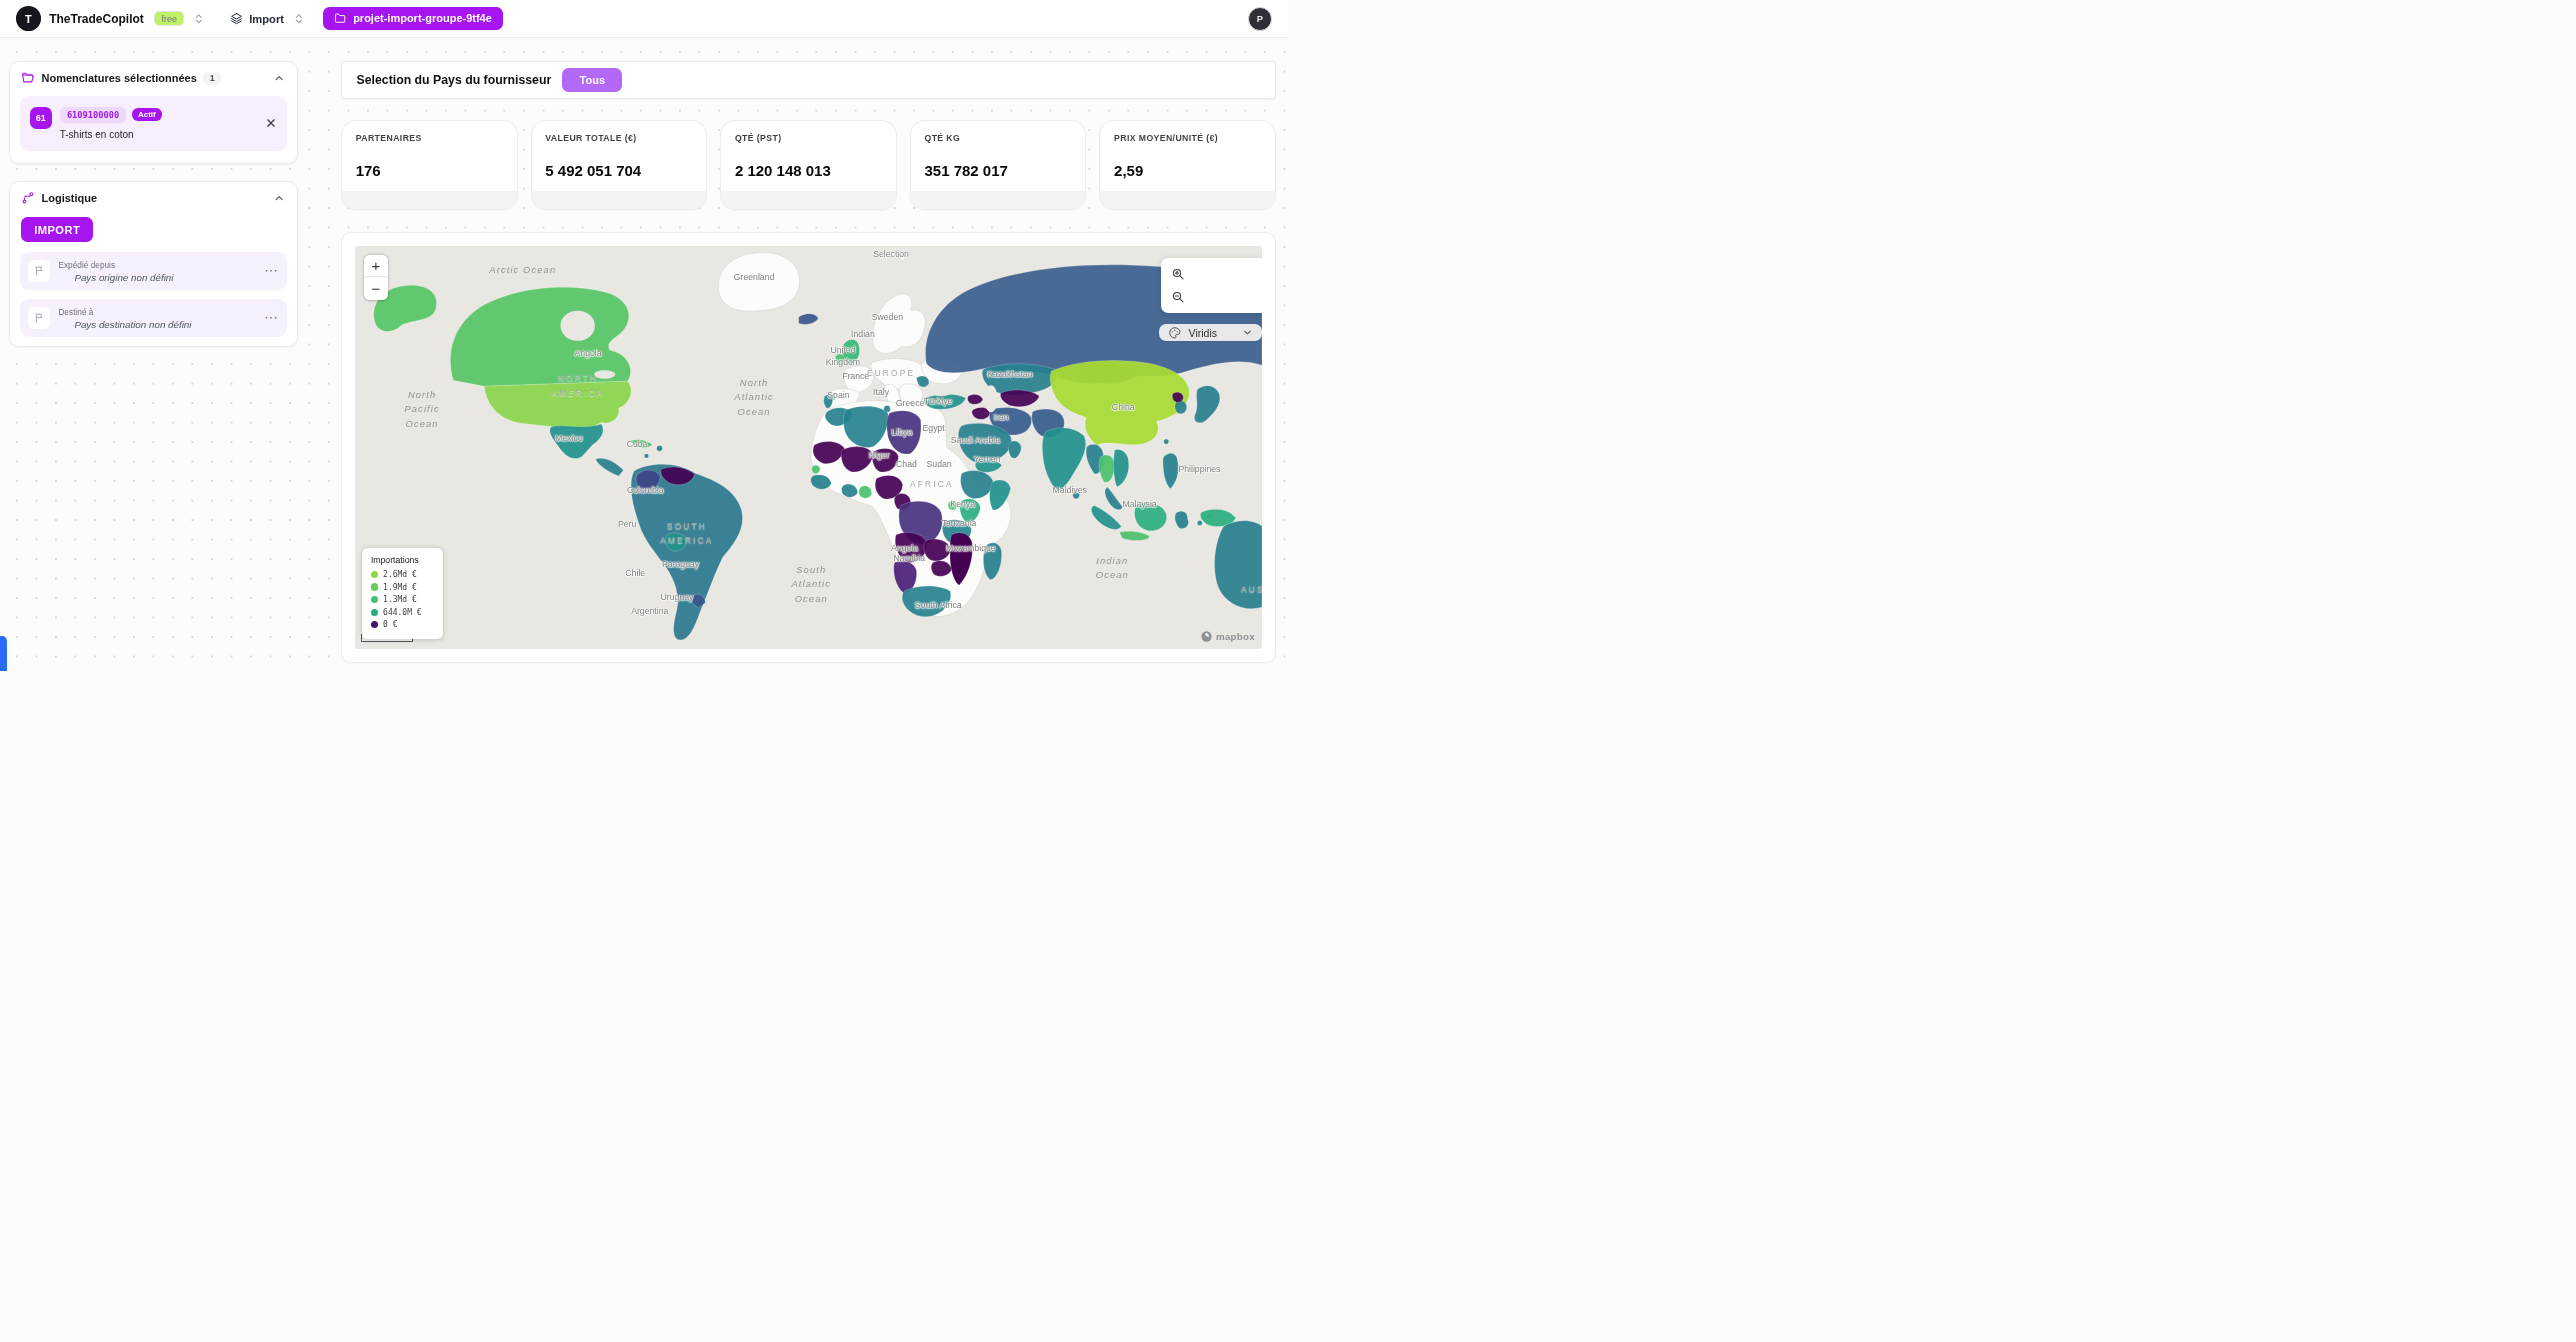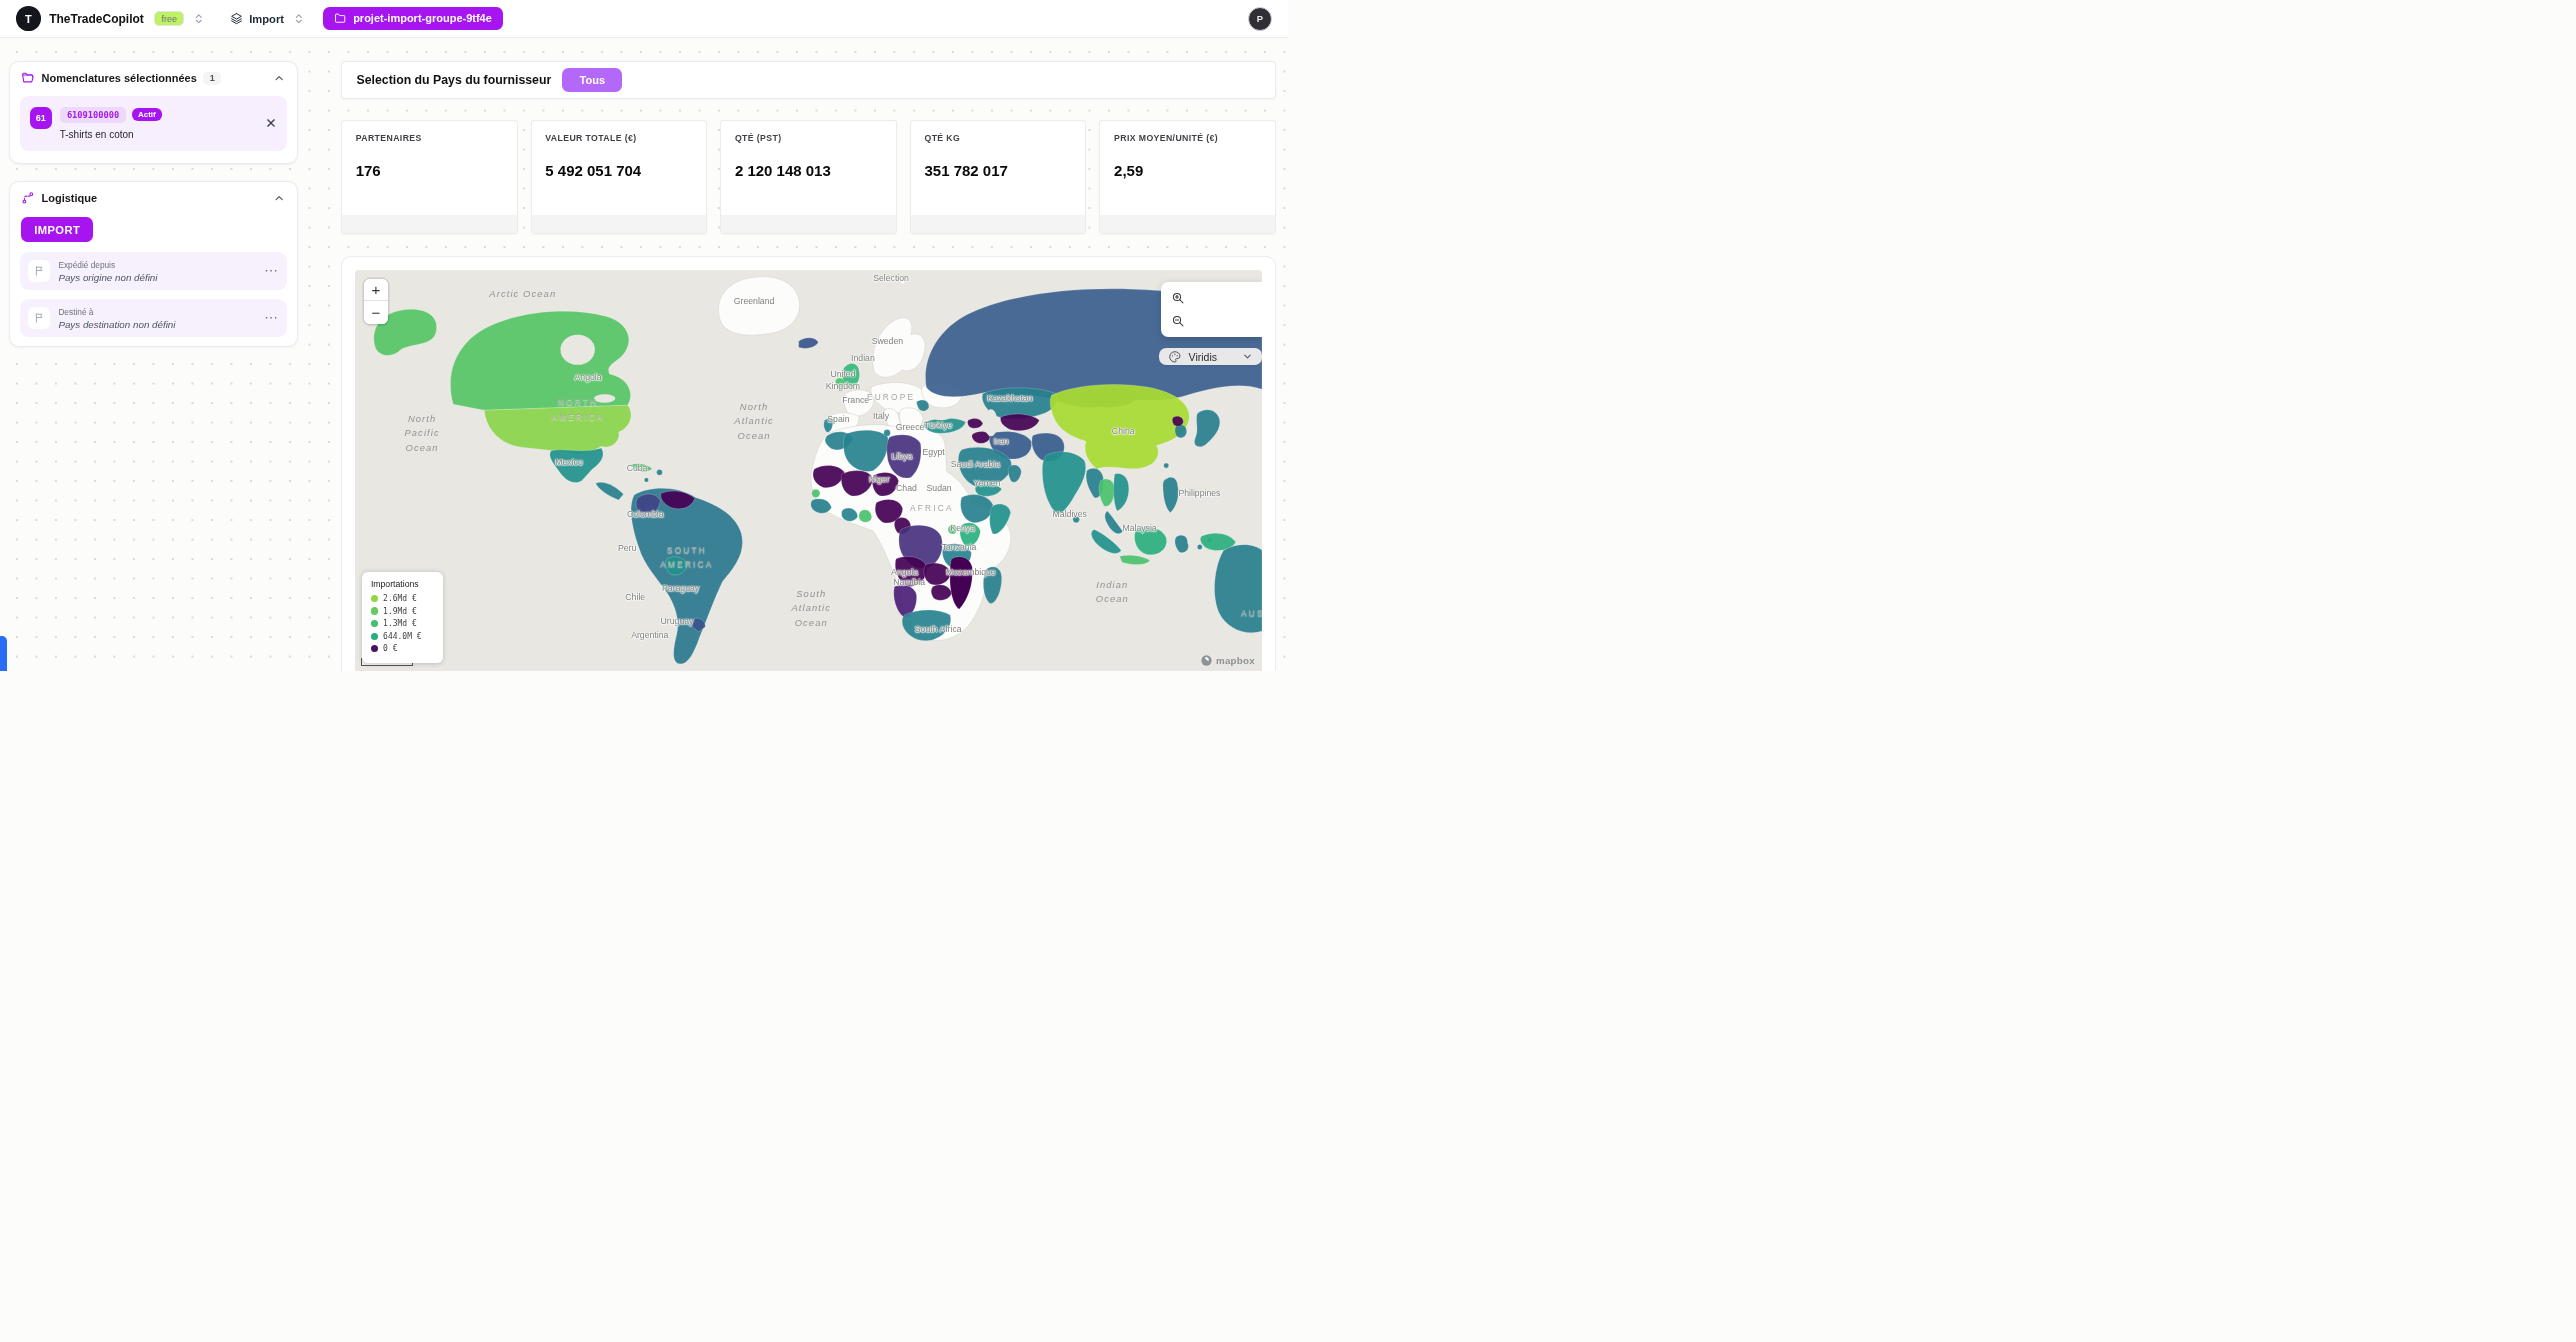--- a/index.html
+++ b/index.html
@@ -63,33 +63,33 @@
     cursor:pointer; background:none; border:none; font-family:inherit;}
   .import-btn{ margin:2.9px 11.6px 10px; display:inline-block; background:#a615f0; color:#fff;
     border:none; border-radius:6.5px; padding:6.5px 13px; font-size:11.2px; font-weight:800;
     letter-spacing:0.4px; font-family:inherit; cursor:pointer;}
   .logi-row{ margin:0 10px 9.4px; background:#f6f1fc; border-radius:8.7px; padding:7.2px 8.7px;
     display:flex; align-items:center; gap:8px;}
   .flag-box{ width:22px; height:22px; background:#fff; border-radius:5.8px; display:flex;
     align-items:center; justify-content:center; color:#9ca3af; flex:none;}
   .logi-texts{ display:flex; flex-direction:column; gap:2.2px;}
   .logi-label{ font-size:8.3px; color:#71717a;}
-  .logi-value{ font-size:9.8px; font-style:italic; color:#4b5563;}
+  .logi-value{ font-size:9.8px; font-style:italic; color:#4b5563;margin-left:16px;}
   .dots-btn{ margin-left:auto; color:#6b7280; font-size:13.7px; background:none; border:none;
     cursor:pointer; font-family:inherit; line-height:1;}
   
   .main{ position:absolute; left:341px; top:61px; width:935px; z-index:1;}
   .select-card{ height:38px; background:#fff; border:0.7px solid #ebebee; border-radius:4px;
     box-shadow:0 0.7px 2.2px rgba(0,0,0,.05); display:flex; align-items:center; padding:0 14.5px; gap:11px;}
   .select-title{ font-size:12.3px; font-weight:700; color:#111;}
   .tous-btn{ background:#b368f7; color:#fff; border:none; border-radius:6.5px; padding:5.8px 17.3px;
     font-size:11px; font-weight:600; font-family:inherit; cursor:pointer;}
   .stats-row{ margin-top:21px; display:flex; gap:13px;}
-  .stat-card{ flex:1; background:#fff; border:0.7px solid #ececef; border-radius:3px;
-    height:114px; position:relative; padding:11.6px 13.7px; overflow:hidden;
+  .stat-card{ flex:1; background:#fff; border:0.7px solid #ececef; border-radius:15px;
+    height:90px; position:relative; padding:11.6px 13.7px; overflow:hidden;
     box-shadow:0 0.7px 1.4px rgba(0,0,0,.03);}
   .stat-label{ font-size:8.7px; font-weight:600; letter-spacing:0.4px; color:#3f3f46;}
   .stat-value{ margin-top:19.5px; font-size:15px; font-weight:700; color:#09090b;}
   .stat-foot{ position:absolute; left:0; right:0; bottom:0; height:18px; background:#f4f4f5;}
   .map-card{ margin-top:22.4px; height:431px; background:#fff; border:0.7px solid #ececef;
     border-radius:10px; padding:13px; box-shadow:0 0.7px 1.4px rgba(0,0,0,.03);}
   .map{ position:relative; width:100%; height:100%; background:#e9e7e2; border-radius:3.6px;
     overflow:hidden; cursor:grab;}
   .map svg.world{ position:absolute; inset:0; width:100%; height:100%;}
   .map-labels{ position:absolute; inset:0; pointer-events:none;}

